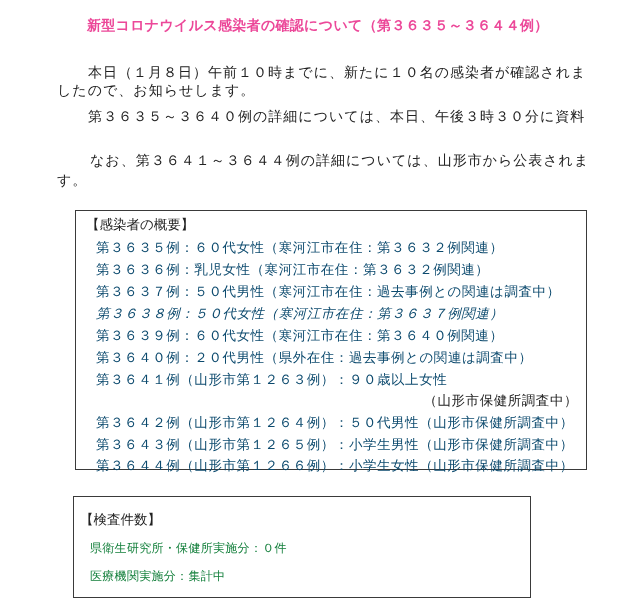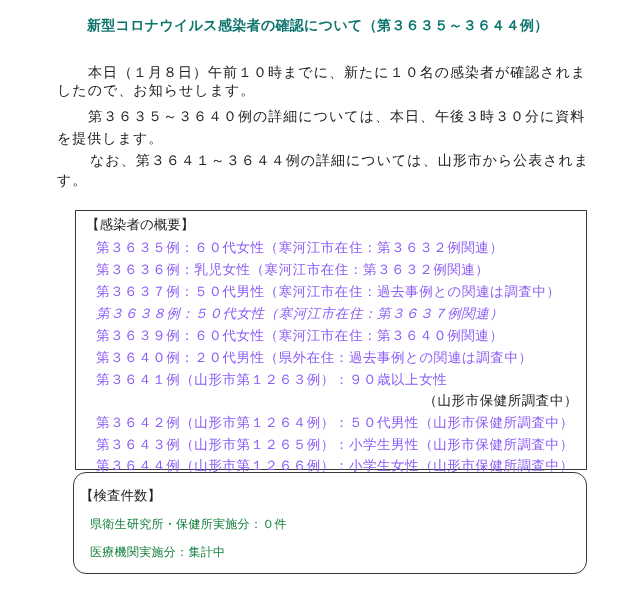--- a/index.html
+++ b/index.html
@@ -21,21 +21,21 @@
       width: 640px; height: 604px;
     }
     .title {
       position: absolute;
       left: 87px;
       top: 17px;
       font-size: 14px;
       font-weight: bold;
       letter-spacing: 0.3px;
       white-space: nowrap;
-      color: #0f766e;
+      color: #ec4899;
     }
     .para-line {
       position: absolute;
       font-size: 14px;
       letter-spacing: 1.0px;
       white-space: nowrap;
       color: #222;
     }
     .total {
       position: absolute;
@@ -53,39 +53,38 @@
       background: #fff;
     }
     .box1 {
       left: 75px;
       top: 210px;
       width: 512px;
       height: 260px;
     }
     .box2 {
       left: 73px;
-      top: 472px;
-      width: 514px;
+      top: 496px;
+      width: 458px;
       height: 102px;
-      border-radius: 13px;
     }
     .box-heading {
       position: absolute;
       left: 10px;
       font-size: 13.5px;
       white-space: nowrap;
       color: #222;
     }
     .case-line {
       position: absolute;
       left: 20px;
       font-size: 13.5px;
       letter-spacing: 0.55px;
       white-space: nowrap;
-      color: #8b5cf6;
+      color: #0c4a6e;
     }
     .case-cont {
       position: absolute;
       right: 8px;
       font-size: 13.5px;
       letter-spacing: 0.55px;
       white-space: nowrap;
       color: #222;
     }
     .test-line {
@@ -101,21 +100,20 @@
 <body>
 
 <div class="page">
 
   <div class="title">新型コロナウイルス感染者の確認について（第３６３５～３６４４例）</div>
 
   <div class="para-line" style="left:88px; top:64px;">本日（１月８日）午前１０時までに、新たに１０名の感染者が確認されま</div>
   <div class="para-line" style="left:57px; top:82px;">したので、お知らせします。</div>
 
   <div class="para-line" style="left:88px; top:108px;">第３６３５～３６４０例の詳細については、本日、午後３時３０分に資料</div>
-  <div class="para-line" style="left:57px; top:130px;">を提供します。</div>
 
   <div class="para-line" style="left:90px; top:152px;">なお、第３６４１～３６４４例の詳細については、山形市から公表されま</div>
   <div class="para-line" style="left:57px; top:172px;">す。</div>
 
 
   <div class="box box1">
     <div class="box-heading" style="top:5px;">【感染者の概要】</div>
 
     <div class="case-line" style="top:28px;">第３６３５例：６０代女性（寒河江市在住：第３６３２例関連）</div>
     <div class="case-line" style="top:50px;">第３６３６例：乳児女性（寒河江市在住：第３６３２例関連）</div>

